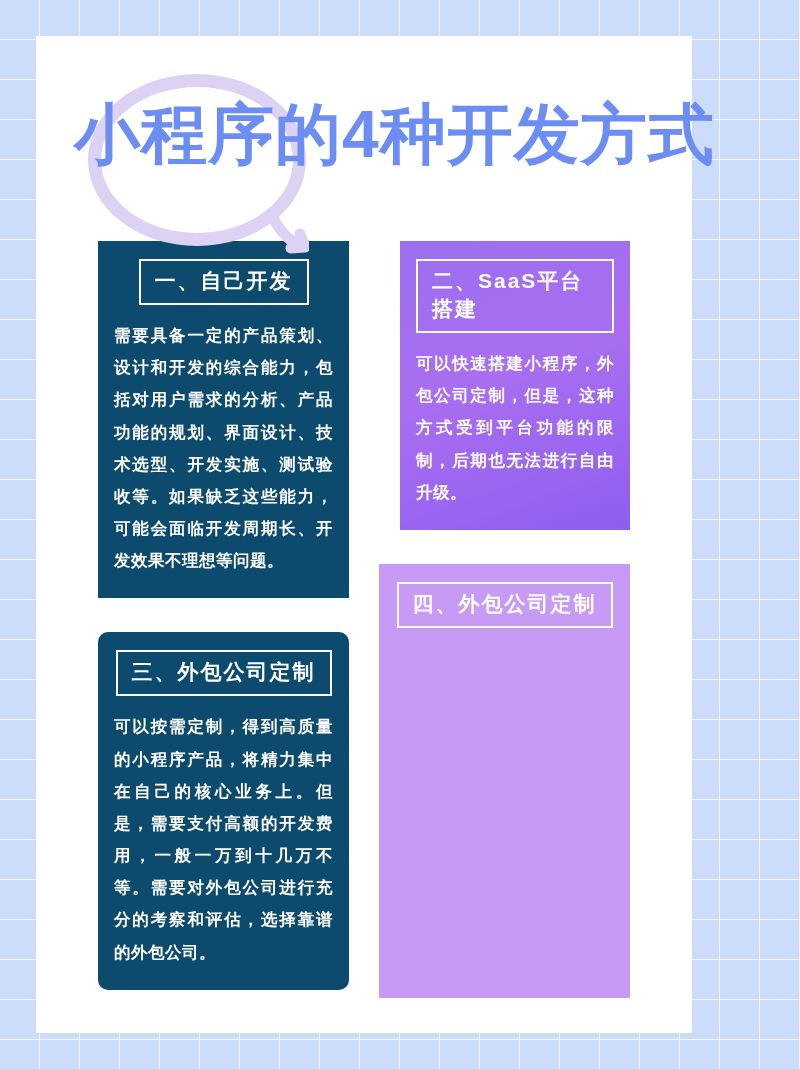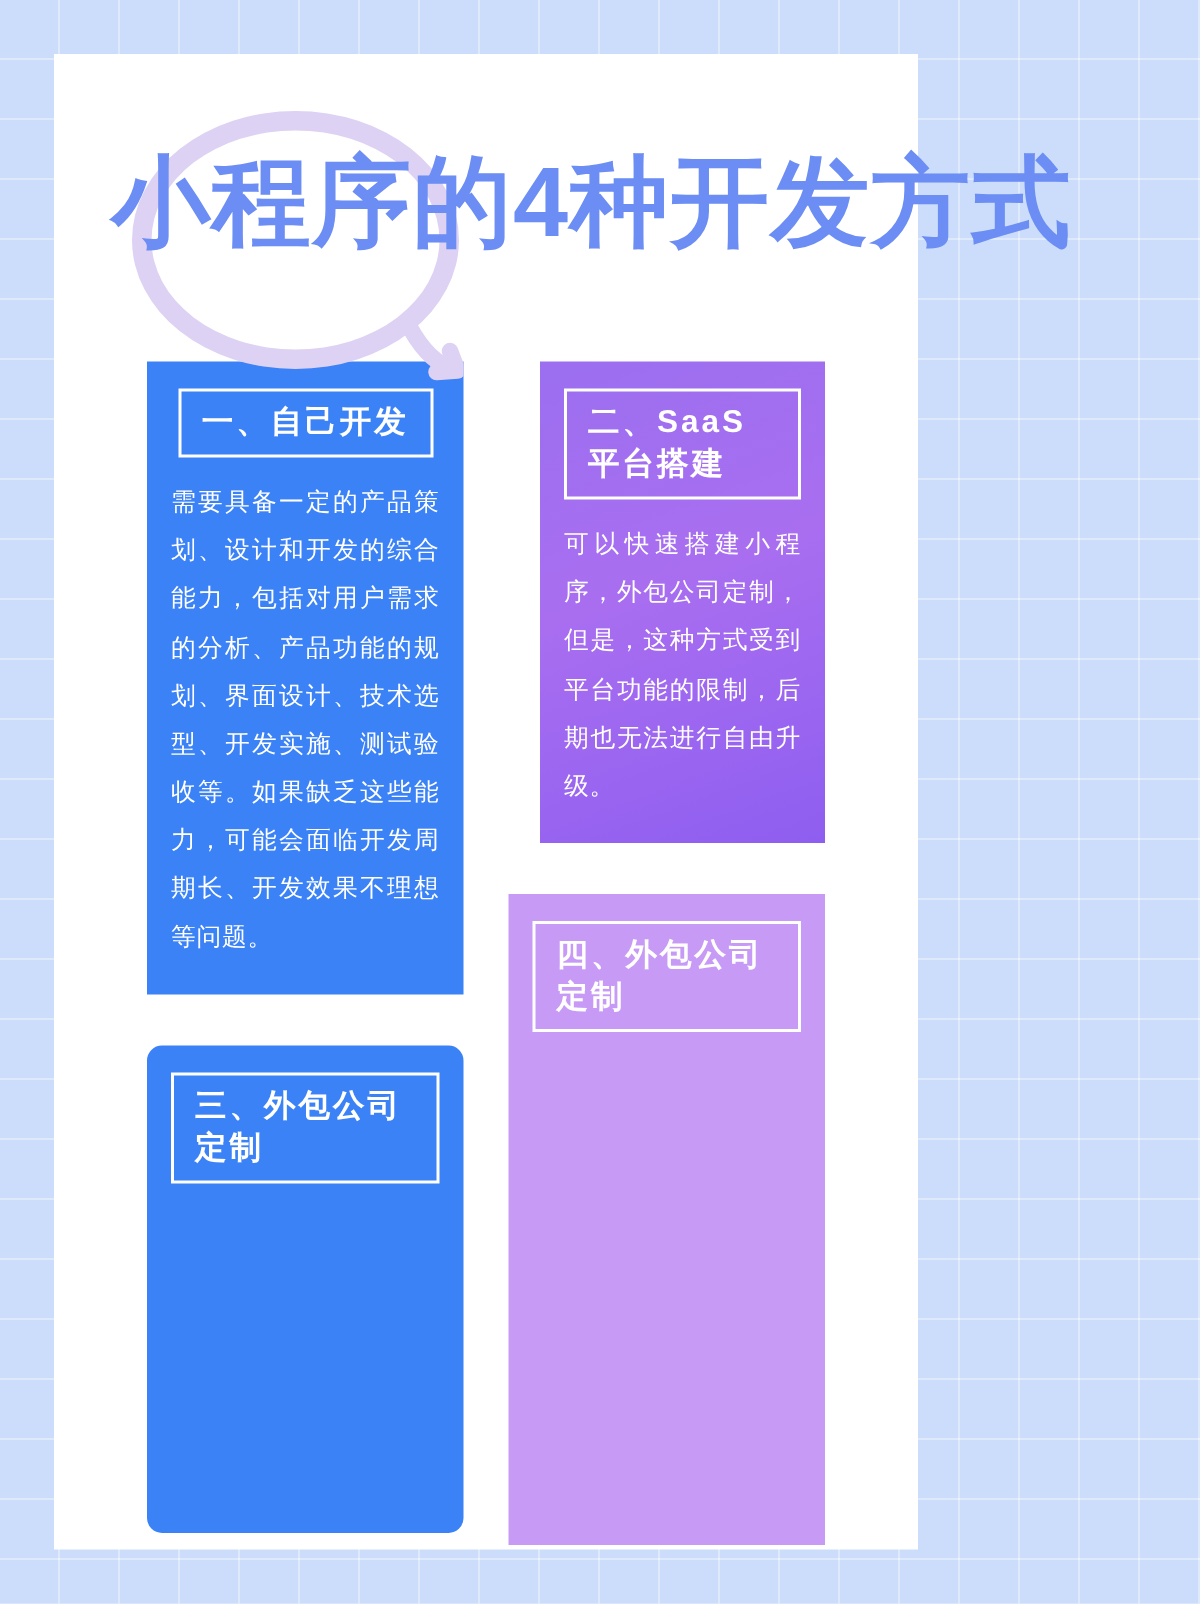--- a/index.html
+++ b/index.html
@@ -26,21 +26,21 @@
       linear-gradient(to bottom, rgba(255,255,255,0.75) 1px, transparent 1px);
     background-size: 40px 40px;
     background-position: -1px -1px;
   }
 
   
   #poster {
     position: absolute;
     left: 36px;
     top: 36px;
-    width: 576px;
+    width: 656px;
     height: 997px;
     background: #ffffff;
     padding: 0;
   }
 
   
   #title-zone {
     position: relative;
     height: 205px;
   }
@@ -98,23 +98,24 @@
     font-size: 21px;
     font-weight: 700;
     letter-spacing: 2px;
     margin-bottom: 14px;
   }
   .card-body {
     font-size: 16.5px;
     line-height: 1.95;
     letter-spacing: 0.5px;
     text-align: justify;
+    font-weight: bold;
   }
 
-  .card.blue  { background: #3b82f6; }
+  .card.blue  { background: #0c4a6e; }
   .card.grad  { background: linear-gradient(160deg, #9b6ff0 0%, #a96ef0 45%, #8e5ef0 100%); }
   .card.lilac { background: #c79bf5; }
 
   .card.c1 { min-height: 305px; }
   .card.c2 { min-height: 258px; margin-left: 21px; }
   .card.c3 { min-height: 325px; border-radius: 10px; }
   .card.c4 { min-height: 434px; }
 
   .head-center { display: flex; justify-content: center; }
 </style>
@@ -142,20 +143,21 @@
         <div class="head-center">
           <div class="card-head">一、自己开发</div>
         </div>
         <div class="card-body">需要具备一定的产品策划、设计和开发的综合能力，包括对用户需求的分析、产品功能的规划、界面设计、技术选型、开发实施、测试验收等。如果缺乏这些能力，可能会面临开发周期长、开发效果不理想等问题。</div>
       </div>
 
       <div class="card blue c3">
         <div class="head-center">
           <div class="card-head">三、外包公司定制</div>
         </div>
+        <div class="card-body">可以按需定制，得到高质量的小程序产品，将精力集中在自己的核心业务上。但是，需要支付高额的开发费用，一般一万到十几万不等。需要对外包公司进行充分的考察和评估，选择靠谱的外包公司。</div>
       </div>
 
     </div>
 
     <div class="col">
 
       <div class="card grad c2">
         <div class="head-center">
           <div class="card-head">二、SaaS平台搭建</div>
         </div>

